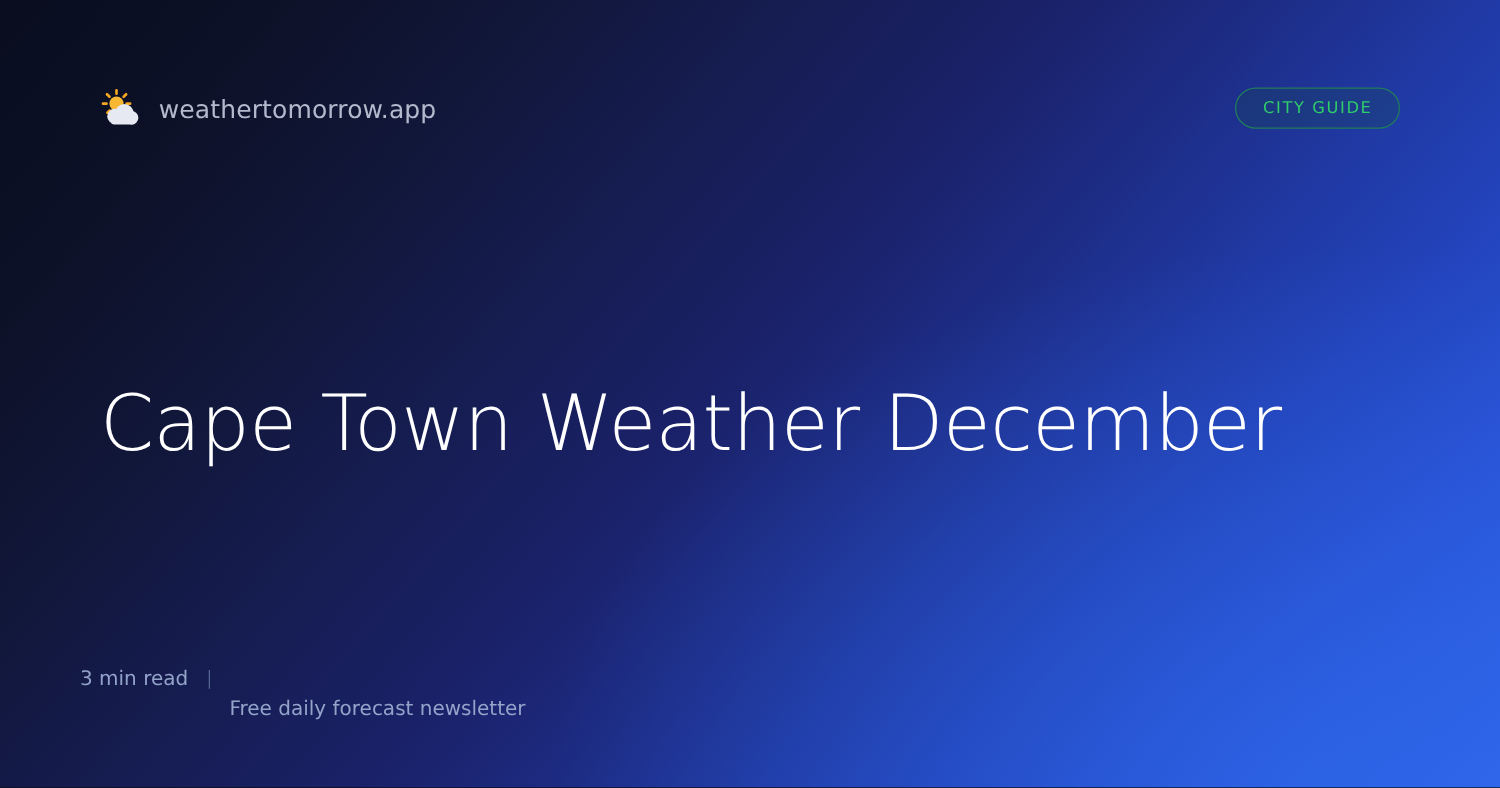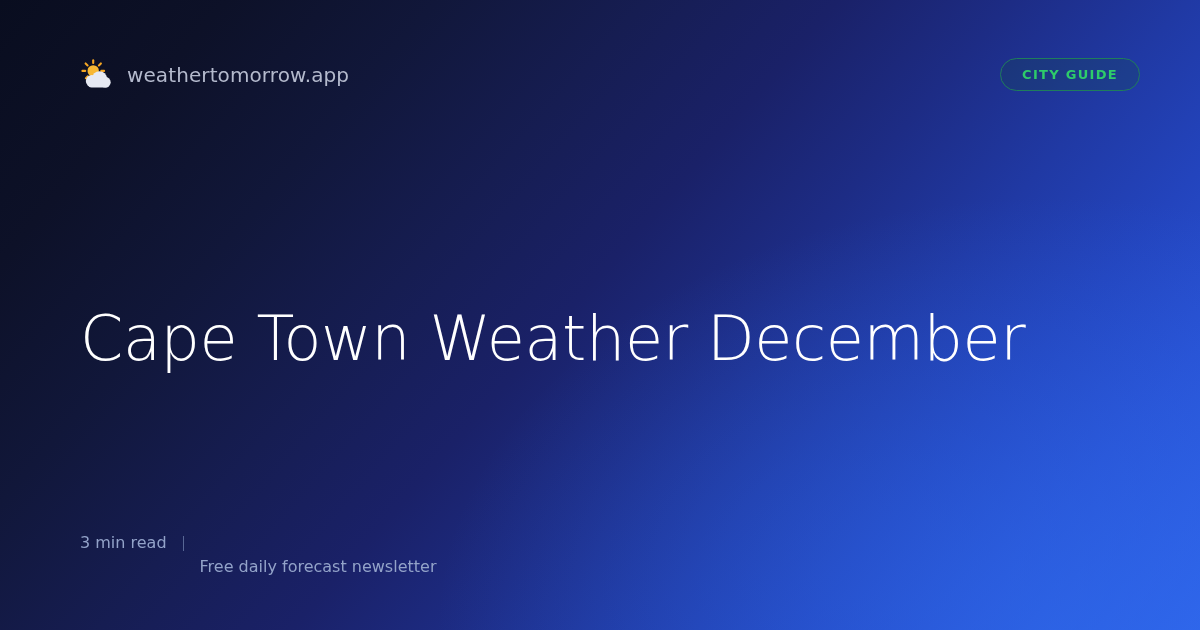--- a/index.html
+++ b/index.html
@@ -33,25 +33,25 @@
         #2344bd 77%,
         #2850d2 86%,
         #2c5ae0 94%,
         #2f62ea 100%);
     overflow: hidden;
   }
 
   
   .header {
     position: absolute;
-    top: 0;
+    top: 12px;
     left: 0;
     right: 0;
     height: 160px;
-    padding: 58px 60px 0 80px;
+    padding: 58px 80px 0 80px;
     display: flex;
     align-items: flex-start;
     justify-content: space-between;
   }
 
   .brand {
     display: flex;
     align-items: center;
     gap: 13px;
   }
@@ -76,21 +76,21 @@
     display: inline-flex;
     align-items: center;
     justify-content: center;
     height: 33px;
     padding: 0 21px;
     border: 1px solid #1f7d5c;
     border-radius: 999px;
     background: rgba(17, 78, 58, 0.22);
     color: #2ecc6a;
     font-size: 13px;
-    font-weight: 700;
+    font-weight: 400;
     letter-spacing: 1.3px;
     line-height: 1;
     white-space: nowrap;
   }
 
   
   .title-wrap {
     position: absolute;
     left: 80px;
     right: 80px;
@@ -106,21 +106,21 @@
     color: #ffffff;
     line-height: 1.12;
     letter-spacing: -0.4px;
     max-width: 1000px;
     margin-top: 48px;
   }
 
   
   .footer {
     position: absolute;
-    left: 80px;
+    left: 64px;
     bottom: 55px;
     display: flex;
     align-items: center;
     gap: 16px;
     font-size: 16px;
     color: #93a3c9;
     line-height: 1;
   }
 
   .footer-sep {

